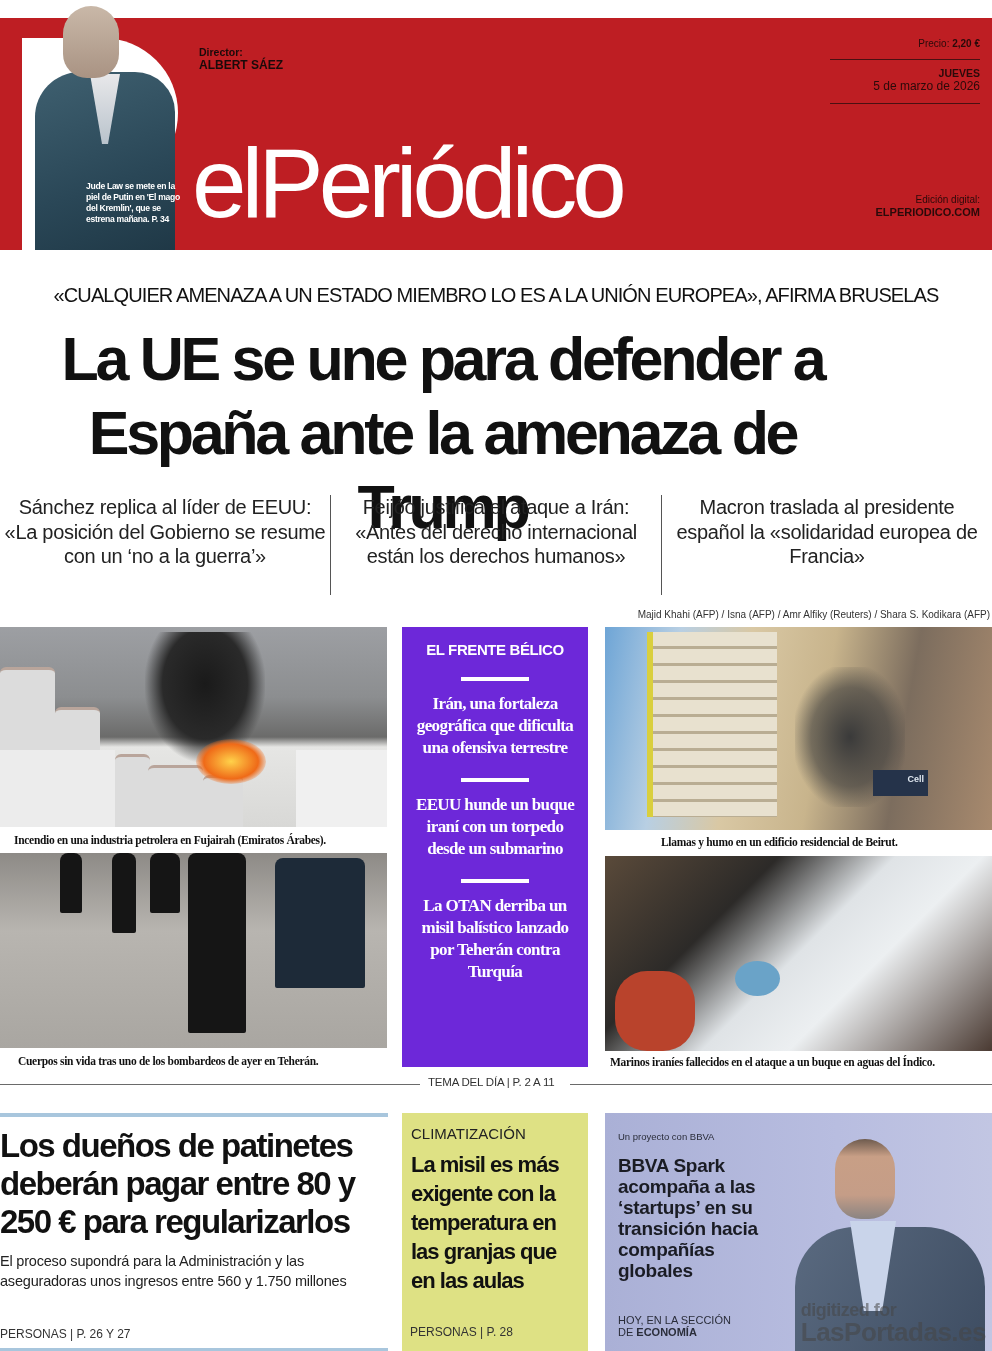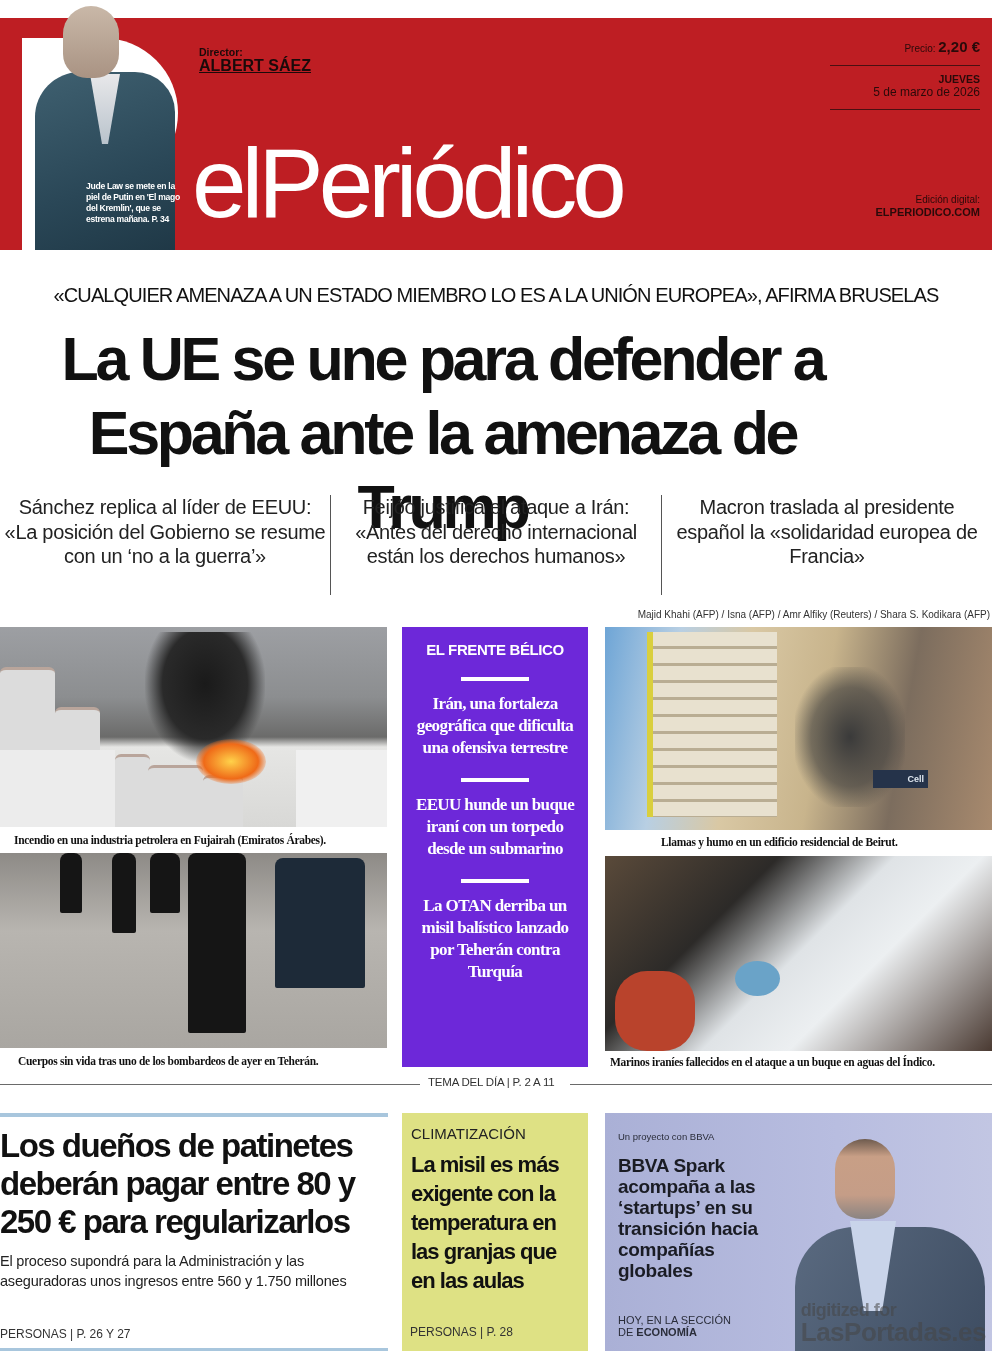--- a/index.html
+++ b/index.html
@@ -10,25 +10,25 @@
   .masthead { position: absolute; left: 0; top: 18px; width: 992px; height: 232px; background: #be1e23; }
   .p-shape { position: absolute; left: 22px; top: 20px; width: 156px; height: 212px; }
   .p-shape .p-bowl { position: absolute; left: 0; top: 0; width: 156px; height: 150px; background: #fff; border-radius: 0 78px 78px 0; }
   .p-shape .p-stem { position: absolute; left: 0; top: 0; width: 60px; height: 212px; background: #fff; }
   .p-photo { position: absolute; left: 30px; top: -18px; width: 150px; height: 250px; overflow: hidden; }
   .p-photo .head { position: absolute; left: 33px; top: 6px; width: 56px; height: 72px; border-radius: 28px 28px 24px 24px; background: linear-gradient(#c9b8a8, #a99383); }
   .p-photo .suit { position: absolute; left: 5px; top: 72px; width: 140px; height: 180px; background: linear-gradient(160deg, #3f6070 0%, #2a4757 60%, #1f3846 100%); border-radius: 45px 40px 0 0; }
   .p-photo .shirt { position: absolute; left: 60px; top: 74px; width: 30px; height: 70px; background: linear-gradient(#e8e8ea, #b9c3cc); clip-path: polygon(0 0, 100% 0, 60% 100%, 40% 100%); }
   .p-caption { position: absolute; left: 86px; top: 163px; width: 104px; font-size: 8.6px; line-height: 11px; color: #fff; font-weight: 700; letter-spacing: -0.3px; }
   .director { position: absolute; left: 199px; top: 28px; font-size: 10.5px; line-height: 13px; color: #1a0a0a; font-weight: 700; }
-  .director .name { font-size: 16px; text-decoration: underline; }
+  .director .name { font-size: 12px; }
   .logo { position: absolute; left: 192px; top: 115px; font-size: 98px; line-height: 100px; color: #fff; font-weight: 400; letter-spacing: -5px; font-family: "Liberation Sans", sans-serif; }
   .meta-right { position: absolute; right: 12px; top: 18px; width: 160px; text-align: right; color: #2a0a0a; }
   .meta-right .price { font-size: 10px; margin-top: 2px; }
-  .meta-right .price b { font-weight: 700; font-size: 15px; margin-top: 48px; }
+  .meta-right .price b { font-weight: 700; font-size: 10px; margin-top: 48px; }
   .meta-right .rule { height: 1px; background: #4a1012; margin: 10px 0 7px 10px; }
   .meta-right .day { font-size: 10.5px; font-weight: 700; }
   .meta-right .date { font-size: 12px; }
   .meta-right .digital { position: absolute; right: 0; top: 176px; font-size: 10px; line-height: 12px; }
   .meta-right .digital b { display: block; font-size: 11px; font-weight: 700; }
 
   
   .kicker { position: absolute; left: 0; top: 284px; width: 992px; text-align: center; font-size: 20px; letter-spacing: -0.9px; color: #111; }
   .headline { position: absolute; left: 0; top: 322px; width: 885px; text-align: center; font-size: 61px; line-height: 74px; font-weight: 700; letter-spacing: -3.3px; color: #111; }
 
@@ -45,21 +45,21 @@
   .ph1 .fire { position: absolute; left: 196px; top: 112px; width: 70px; height: 45px; border-radius: 50%; background: radial-gradient(#ffd24a, #ef6a18 55%, rgba(200,40,10,0) 75%); }
   .ph1 .wall { position: absolute; left: 0; top: 123px; width: 115px; height: 80px; background: #ececec; }
   .ph1 .wall2 { position: absolute; left: 296px; top: 123px; width: 91px; height: 80px; background: #f0f0f0; }
   .ph1 .tank { position: absolute; background: #dcdcdc; border-radius: 6px 6px 0 0; border-top: 3px solid #b9a59b; }
   .cap { position: absolute; font-family: "Liberation Serif", serif; font-weight: 700; font-size: 11.5px; color: #111; letter-spacing: -0.3px; }
   .ph2 { left: 0; top: 853px; width: 387px; height: 195px; background: linear-gradient(#8d8a86, #b8b5b0 40%, #a9a6a1 100%); }
   .ph2 .fig { position: absolute; background: #151515; border-radius: 8px 8px 2px 2px; }
   .ph3 { left: 605px; top: 627px; width: 387px; height: 203px; background: linear-gradient(100deg, #6ea5d6 0%, #b8cfe3 18%, #d9c8a4 35%, #c8b48c 55%, #7c6d5e 75%, #a88a6e 100%); }
   .ph3 .bld { position: absolute; left: 42px; top: 5px; width: 130px; height: 185px; background: repeating-linear-gradient(#e8e1cf 0 14px, #b9ad93 14px 17px); border-left: 6px solid #d9cf3e; }
   .ph3 .smk { position: absolute; left: 190px; top: 40px; width: 110px; height: 140px; background: radial-gradient(ellipse, #3a3a3a 0%, rgba(60,60,60,0.6) 50%, rgba(60,60,60,0) 75%); }
-  .ph3 .shop { position: absolute; left: 268px; top: 143px; width: 55px; height: 18px; background: #25334a; color: #dfe7f0; font-size: 9px; text-align: right; padding-right: 4px; line-height: 18px; font-weight: 700; }
+  .ph3 .shop { position: absolute; left: 268px; top: 143px; width: 55px; height: 26px; background: #25334a; color: #dfe7f0; font-size: 9px; text-align: right; padding-right: 4px; line-height: 18px; font-weight: 700; }
   .ph4 { left: 605px; top: 856px; width: 387px; height: 195px; background: linear-gradient(135deg, #5a4a3a 0%, #2c2a28 30%, #dfe3e6 50%, #eceff1 65%, #4a3a32 100%); }
   .ph4 .face { position: absolute; left: 10px; top: 115px; width: 80px; height: 80px; border-radius: 40%; background: #b9432c; }
   .ph4 .cap2 { position: absolute; left: 130px; top: 105px; width: 45px; height: 35px; border-radius: 50%; background: #6aa3c8; }
 
   
   .redbox { position: absolute; left: 402px; top: 627px; width: 186px; height: 440px; background: #6d28d9; color: #fff; text-align: center; }
   .redbox .title { font-weight: 700; font-size: 15px; margin-top: 14px; letter-spacing: -0.4px; }
   .redbox .bar { width: 68px; height: 4px; background: #fff; margin: 19px auto 12px; }
   .redbox .item { font-family: "Liberation Serif", serif; font-weight: 700; font-size: 17px; line-height: 22px; letter-spacing: -0.6px; padding: 0 6px; }
 

